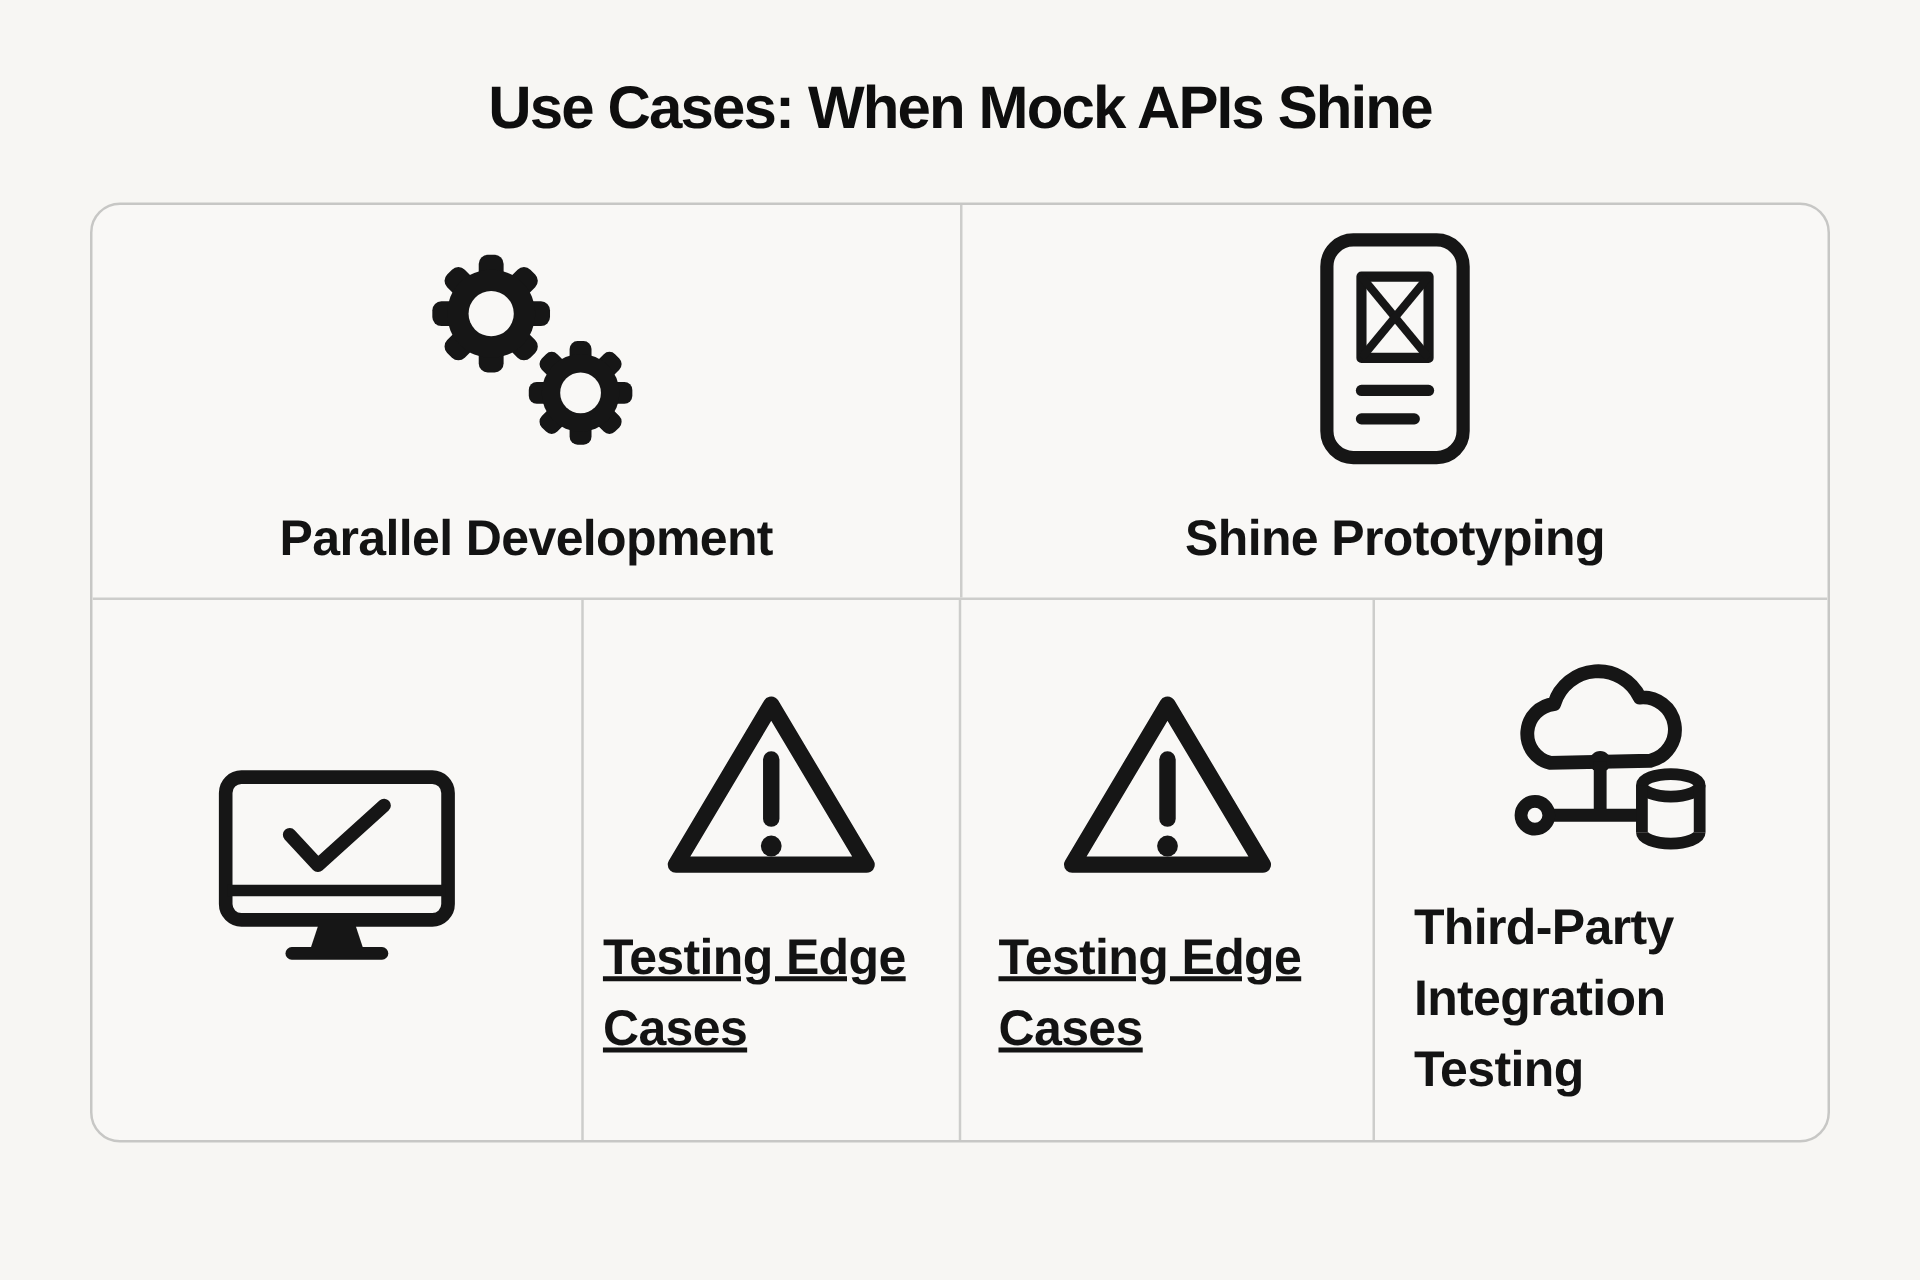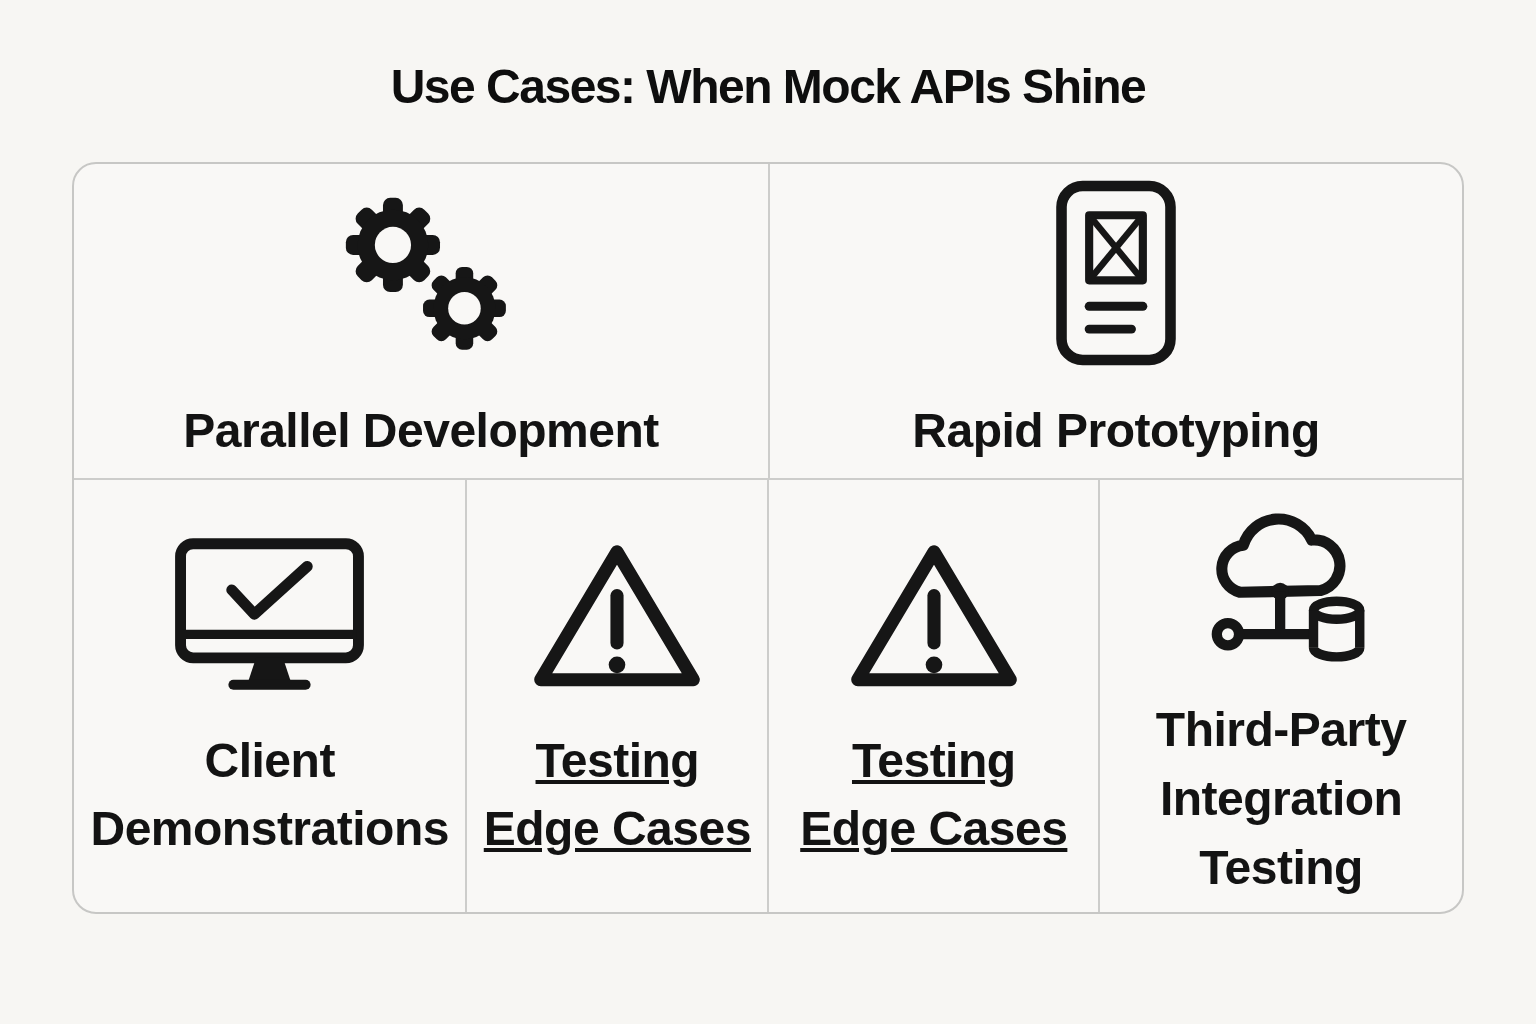--- a/index.html
+++ b/index.html
@@ -38,25 +38,25 @@
   .cell {
     display: flex; flex-direction: column;
     align-items: center; justify-content: center;
     box-sizing: border-box;
   }
   .cell + .cell { border-left: 2px solid #cdcdcb; }
   .icon-box { display: flex; align-items: center; justify-content: center; }
   .row-top .icon-box { height: 192px; }
   .row-bottom .icon-box { height: 178px; }
   .cell-label {
-    font-size: 48px;
+    font-size: 40px;
     font-weight: 700;
     letter-spacing: -0.5px;
     line-height: 1.43;
-    text-align: center;
+    text-align: left;
     color: #131313;
   }
   .row-top .cell-label { margin-top: 28px; }
   .row-bottom .cell-label { margin-top: 20px; }
   .cell-b1 .cell-label { max-width: 360px; }
   .cell-b2 .cell-label, .cell-b3 .cell-label { max-width: 270px; text-decoration: underline; }
   .cell-b4 .cell-label { max-width: 300px; margin-top: 28px; }
   svg { display: block; }
 </style>
 </head>
@@ -93,38 +93,37 @@
       <div class="icon-box">
         <svg width="122" height="188" viewBox="0 0 150 230" aria-hidden="true">
           <rect x="8" y="8" width="134" height="214" rx="26" fill="none" stroke="#161616" stroke-width="13"></rect>
           <rect x="42" y="44" width="66" height="80" fill="none" stroke="#161616" stroke-width="10" stroke-linejoin="round"></rect>
           <line x1="42" y1="44" x2="108" y2="124" stroke="#161616" stroke-width="8"></line>
           <line x1="108" y1="44" x2="42" y2="124" stroke="#161616" stroke-width="8"></line>
           <line x1="42" y1="156" x2="108" y2="156" stroke="#161616" stroke-width="11" stroke-linecap="round"></line>
           <line x1="42" y1="184" x2="94" y2="184" stroke="#161616" stroke-width="11" stroke-linecap="round"></line>
         </svg>
       </div>
-      <div class="cell-label">Rapid Prototyping</div>
+      <div class="cell-label">Shine Prototyping</div>
     </div>
 
   </div>
 
   <div class="row row-bottom">
 
     <div class="cell cell-b1">
       <div class="icon-box">
         <svg width="193" height="164" viewBox="0 0 230 195" aria-hidden="true">
           <rect x="9" y="9" width="212" height="136" rx="15" fill="none" stroke="#161616" stroke-width="13"></rect>
           <line x1="11" y1="117" x2="219" y2="117" stroke="#161616" stroke-width="11"></line>
           <path d="M70 64 L97 93 L160 36" fill="none" stroke="#161616" stroke-width="13" stroke-linecap="round" stroke-linejoin="round"></path>
           <path d="M99 145 L90 172 L140 172 L131 145 Z" fill="#161616"></path>
           <line x1="72" y1="177" x2="158" y2="177" stroke="#161616" stroke-width="12" stroke-linecap="round"></line>
         </svg>
       </div>
-      <div class="cell-label">Client Demonstrations</div>
     </div>
 
     <div class="cell cell-b2">
       <div class="icon-box">
         <svg width="184" height="167" viewBox="0 0 210 190" aria-hidden="true">
           <path d="M105 20 L192 166 L18 166 Z" fill="none" stroke="#161616" stroke-width="15" stroke-linejoin="round"></path>
           <line x1="105" y1="70" x2="105" y2="124" stroke="#161616" stroke-width="15" stroke-linecap="round"></line>
           <circle cx="105" cy="149" r="9.5" fill="#161616"></circle>
         </svg>
       </div>

